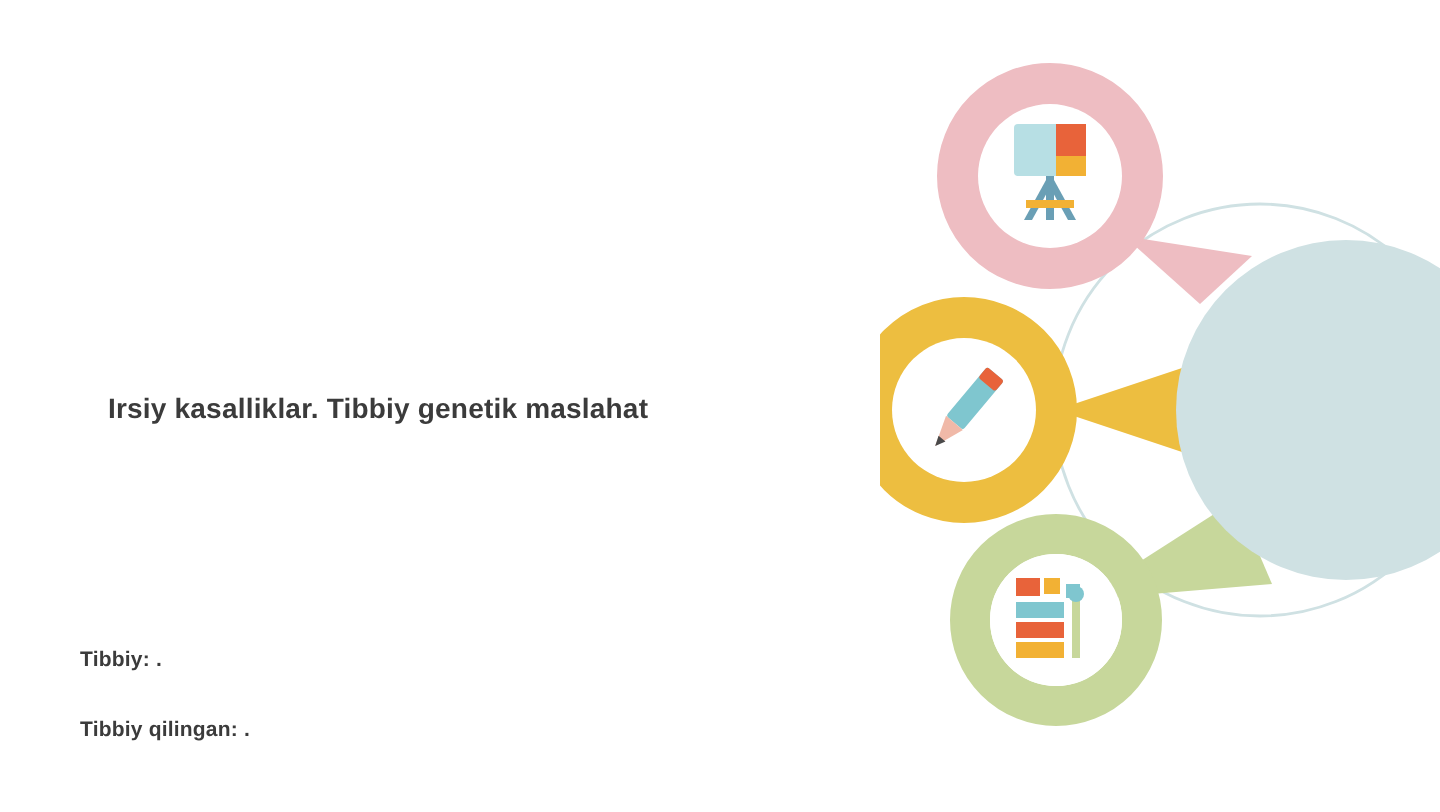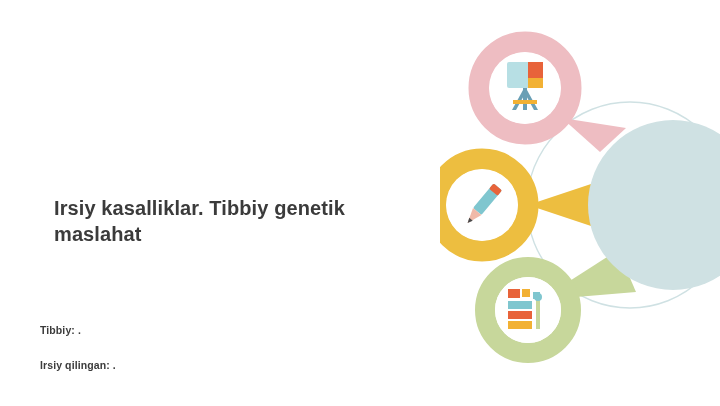--- a/index.html
+++ b/index.html
@@ -30,21 +30,21 @@
     height: 406px;
     pointer-events: none;
   }
 
   
   .title {
     position: absolute;
     left: 54px;
     top: 196px;
     width: 380px;
-    font-size: 20px;
+    font-size: 14px;
     font-weight: bold;
     color: #3b3b3b;
     line-height: 1.28;
     letter-spacing: 0.1px;
   }
   .meta {
     position: absolute;
     left: 40px;
     font-size: 10.5px;
     font-weight: bold;
@@ -108,15 +108,15 @@
         <rect x="96" y="300" width="4" height="29" fill="#c7d79b"></rect>
         <circle cx="98" cy="297" r="4" fill="#7fc6cf"></circle>
       </g>
 
     </svg>
   </div>
 
   <div class="title">Irsiy kasalliklar. Tibbiy genetik maslahat</div>
 
   <div class="meta meta-student">Tibbiy: .</div>
-  <div class="meta meta-accepted">Irsiy qilingan: .</div>
+  <div class="meta meta-accepted">Tibbiy qilingan: .</div>
 
 </div>
 
 </body></html>

